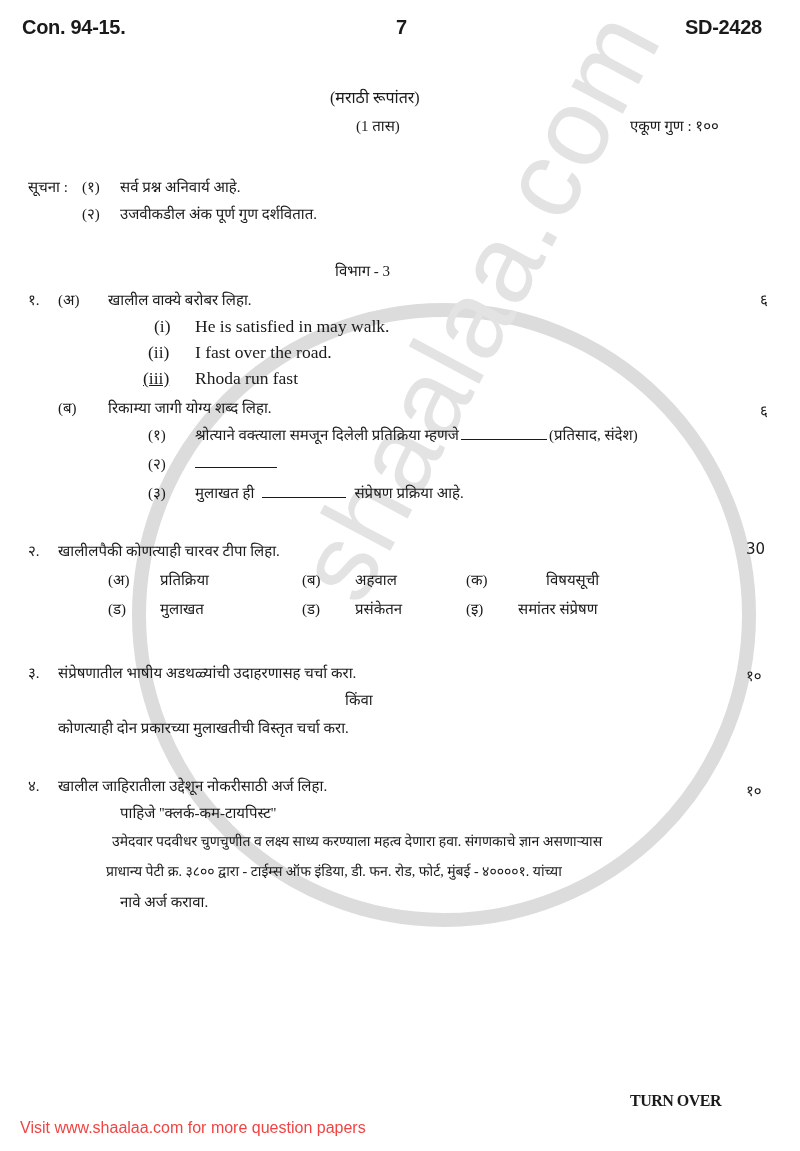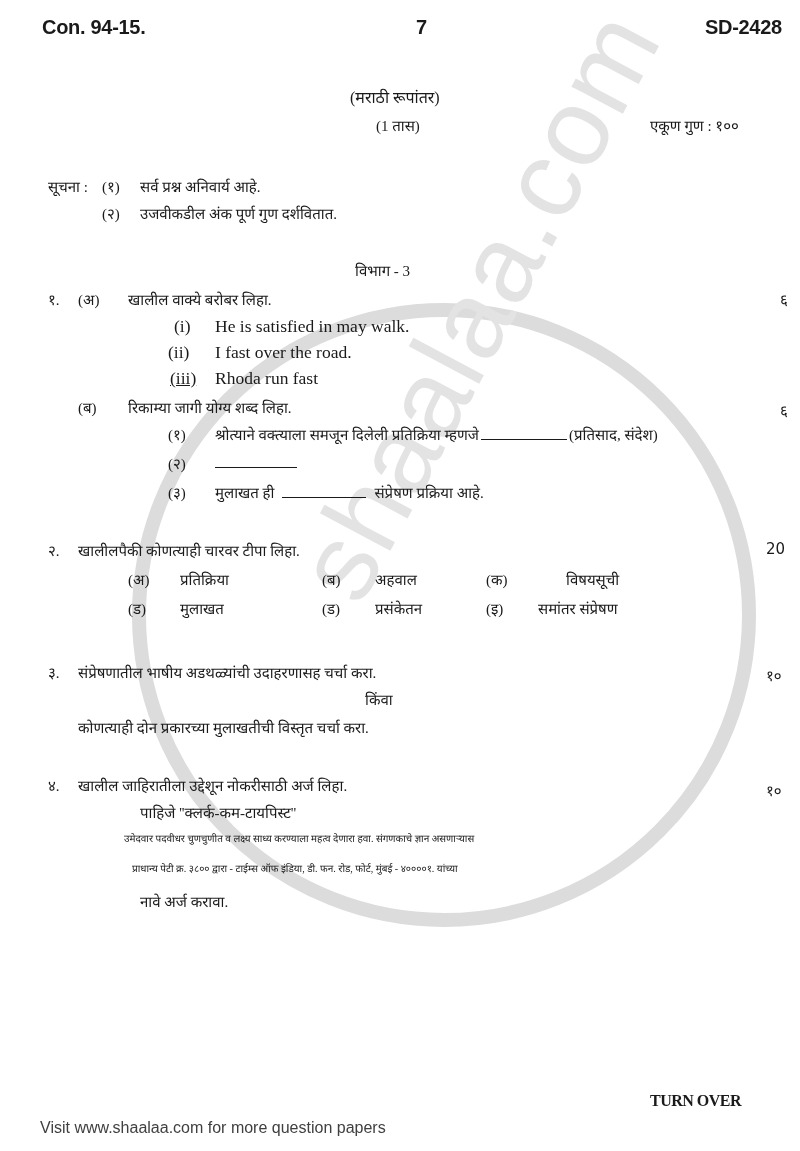--- a/index.html
+++ b/index.html
@@ -1,35 +1,35 @@
 <!DOCTYPE html>
 <html><head>
 <meta charset="utf-8">
 <style>
   html, body { margin: 0; padding: 0; background: #ffffff; }
   body {
     width: 800px; height: 1151px; position: relative; overflow: hidden;
     font-family: "DejaVu Sans", sans-serif; color: #1a1a1a;
   }
-  .abs { position: absolute; white-space: nowrap; margin-left: 20px; }
+  .abs { position: absolute; white-space: nowrap; }
   .hdr { font-family: "Liberation Sans", sans-serif; font-weight: bold; font-size: 20px; letter-spacing: -0.3px; }
   .dev { font-family: Liberation Serif, serif; font-size: 15px; }
   .eng { font-family: "Liberation Serif", serif; font-size: 17.5px; }
   .marks { font-family: "DejaVu Sans", sans-serif; font-size: 15px; }
   .blank { display: inline-block; border-bottom: 1px solid #1a1a1a; height: 14px; vertical-align: baseline; }
   .watermark-circle {
     position: absolute; left: 132px; top: 303px; width: 624px; height: 624px;
     border: 14px solid #dcdcdc; border-radius: 50%; box-sizing: border-box;
   }
   .watermark-text {
     position: absolute; left: 270px; top: 560px;
     font-family: "Liberation Sans", sans-serif; font-size: 110px; color: #e3e3e3;
     transform: rotate(-62deg); transform-origin: left top; letter-spacing: 2px;
   }
-  .footer-link { font-family: "Liberation Sans", sans-serif; font-size: 16px; color: #404040; }
+  .footer-link { font-family: "Liberation Sans", sans-serif; font-size: 16px; color: #ef4444; }
   .turn-over { font-family: "Liberation Serif", serif; font-weight: bold; font-size: 16px; letter-spacing: -0.5px; }
 </style>
 </head>
 <body>
 
 <div class="watermark-circle"></div>
 <div class="watermark-text">shaalaa.com</div>
 
 <div class="abs hdr" style="left:22px; top:16px;">Con. 94-15.</div>
 <div class="abs hdr" style="left:396px; top:16px;">7</div>
@@ -49,21 +49,21 @@
 
 <div class="abs dev" style="left:28px; top:289px;">१.</div>
 <div class="abs dev" style="left:58px; top:289px;">(अ)</div>
 <div class="abs dev" style="left:108px; top:289px;">खालील वाक्ये बरोबर लिहा.</div>
 <div class="abs marks" style="left:760px; top:289px;">६</div>
 
 <div class="abs eng" style="left:154px; top:316px;">(i)</div>
 <div class="abs eng" style="left:195px; top:316px;">He is satisfied in may walk.</div>
 <div class="abs eng" style="left:148px; top:342px;">(ii)</div>
 <div class="abs eng" style="left:195px; top:342px;">I fast over the road.</div>
-<div class="abs eng" style="left:150px; top:368px;text-decoration:underline;">(iii)</div>
+<div class="abs eng" style="left:143px; top:368px;text-decoration:underline;">(iii)</div>
 <div class="abs eng" style="left:195px; top:368px;">Rhoda run fast</div>
 
 <div class="abs dev" style="left:58px; top:397px;">(ब)</div>
 <div class="abs dev" style="left:108px; top:397px;">रिकाम्या जागी योग्य शब्द लिहा.</div>
 <div class="abs marks" style="left:760px; top:400px;">६</div>
 
 <div class="abs dev" style="left:148px; top:424px;">(१)</div>
 <div class="abs dev" style="left:195px; top:424px;">
   <span>श्रोत्याने वक्त्याला समजून दिलेली प्रतिक्रिया म्हणजे</span><span class="blank" style="width:86px; margin:0 2px;"></span><span>(प्रतिसाद, संदेश)</span>
 </div>
@@ -73,21 +73,21 @@
   <span class="blank" style="width:82px; margin-right:6px;"></span>
 </div>
 
 <div class="abs dev" style="left:148px; top:482px;">(३)</div>
 <div class="abs dev" style="left:195px; top:482px;">
   <span>मुलाखत ही</span><span class="blank" style="width:84px; margin:0 8px;"></span><span>संप्रेषण प्रक्रिया आहे.</span>
 </div>
 
 <div class="abs dev" style="left:28px; top:540px;">२.</div>
 <div class="abs dev" style="left:58px; top:540px;">खालीलपैकी कोणत्याही चारवर टीपा लिहा.</div>
-<div class="abs marks" style="left:746px; top:540px;">20</div>
+<div class="abs marks" style="left:746px; top:540px;">30</div>
 
 <div class="abs dev" style="left:108px; top:569px;">(अ)</div>
 <div class="abs dev" style="left:160px; top:569px;">प्रतिक्रिया</div>
 <div class="abs dev" style="left:302px; top:569px;">(ब)</div>
 <div class="abs dev" style="left:355px; top:569px;">अहवाल</div>
 <div class="abs dev" style="left:466px; top:569px;">(क)</div>
 <div class="abs dev" style="left:546px; top:569px;">विषयसूची</div>
 
 <div class="abs dev" style="left:108px; top:598px;">(ड)</div>
 <div class="abs dev" style="left:160px; top:598px;">मुलाखत</div>
@@ -99,18 +99,18 @@
 <div class="abs dev" style="left:28px; top:662px;">३.</div>
 <div class="abs dev" style="left:58px; top:662px;">संप्रेषणातील भाषीय अडथळ्यांची उदाहरणासह चर्चा करा.</div>
 <div class="abs marks" style="left:746px; top:665px;">१०</div>
 <div class="abs dev" style="left:345px; top:689px;">किंवा</div>
 <div class="abs dev" style="left:58px; top:717px;">कोणत्याही दोन प्रकारच्या मुलाखतीची विस्तृत चर्चा करा.</div>
 
 <div class="abs dev" style="left:28px; top:775px;">४.</div>
 <div class="abs dev" style="left:58px; top:775px;">खालील जाहिरातीला उद्देशून नोकरीसाठी अर्ज लिहा.</div>
 <div class="abs marks" style="left:746px; top:780px;">१०</div>
 <div class="abs dev" style="left:120px; top:802px;">पाहिजे ''क्लर्क-कम-टायपिस्ट''</div>
-<div class="abs dev" style="left:104px; top:831px; font-size:10px;">उमेदवार पदवीधर चुणचुणीत व लक्ष्य साध्य करण्याला महत्व देणारा हवा. संगणकाचे ज्ञान असणाऱ्यास</div>
-<div class="abs dev" style="left:112px; top:861px; font-size:10px;">प्राधान्य पेटी क्र. ३८०० द्वारा - टाईम्स ऑफ इंडिया, डी. फन. रोड, फोर्ट, मुंबई - ४००००१. यांच्या</div>
+<div class="abs dev" style="left:112px; top:831px; font-size:14px;">उमेदवार पदवीधर चुणचुणीत व लक्ष्य साध्य करण्याला महत्व देणारा हवा. संगणकाचे ज्ञान असणाऱ्यास</div>
+<div class="abs dev" style="left:106px; top:861px; font-size:14px;">प्राधान्य पेटी क्र. ३८०० द्वारा - टाईम्स ऑफ इंडिया, डी. फन. रोड, फोर्ट, मुंबई - ४००००१. यांच्या</div>
 <div class="abs dev" style="left:120px; top:891px;">नावे अर्ज करावा.</div>
 
 <div class="abs turn-over" style="left:630px; top:1092px;">TURN OVER</div>
 <div class="abs footer-link" style="left:20px; top:1119px;">Visit www.shaalaa.com for more question papers</div>
 
 </body></html>

